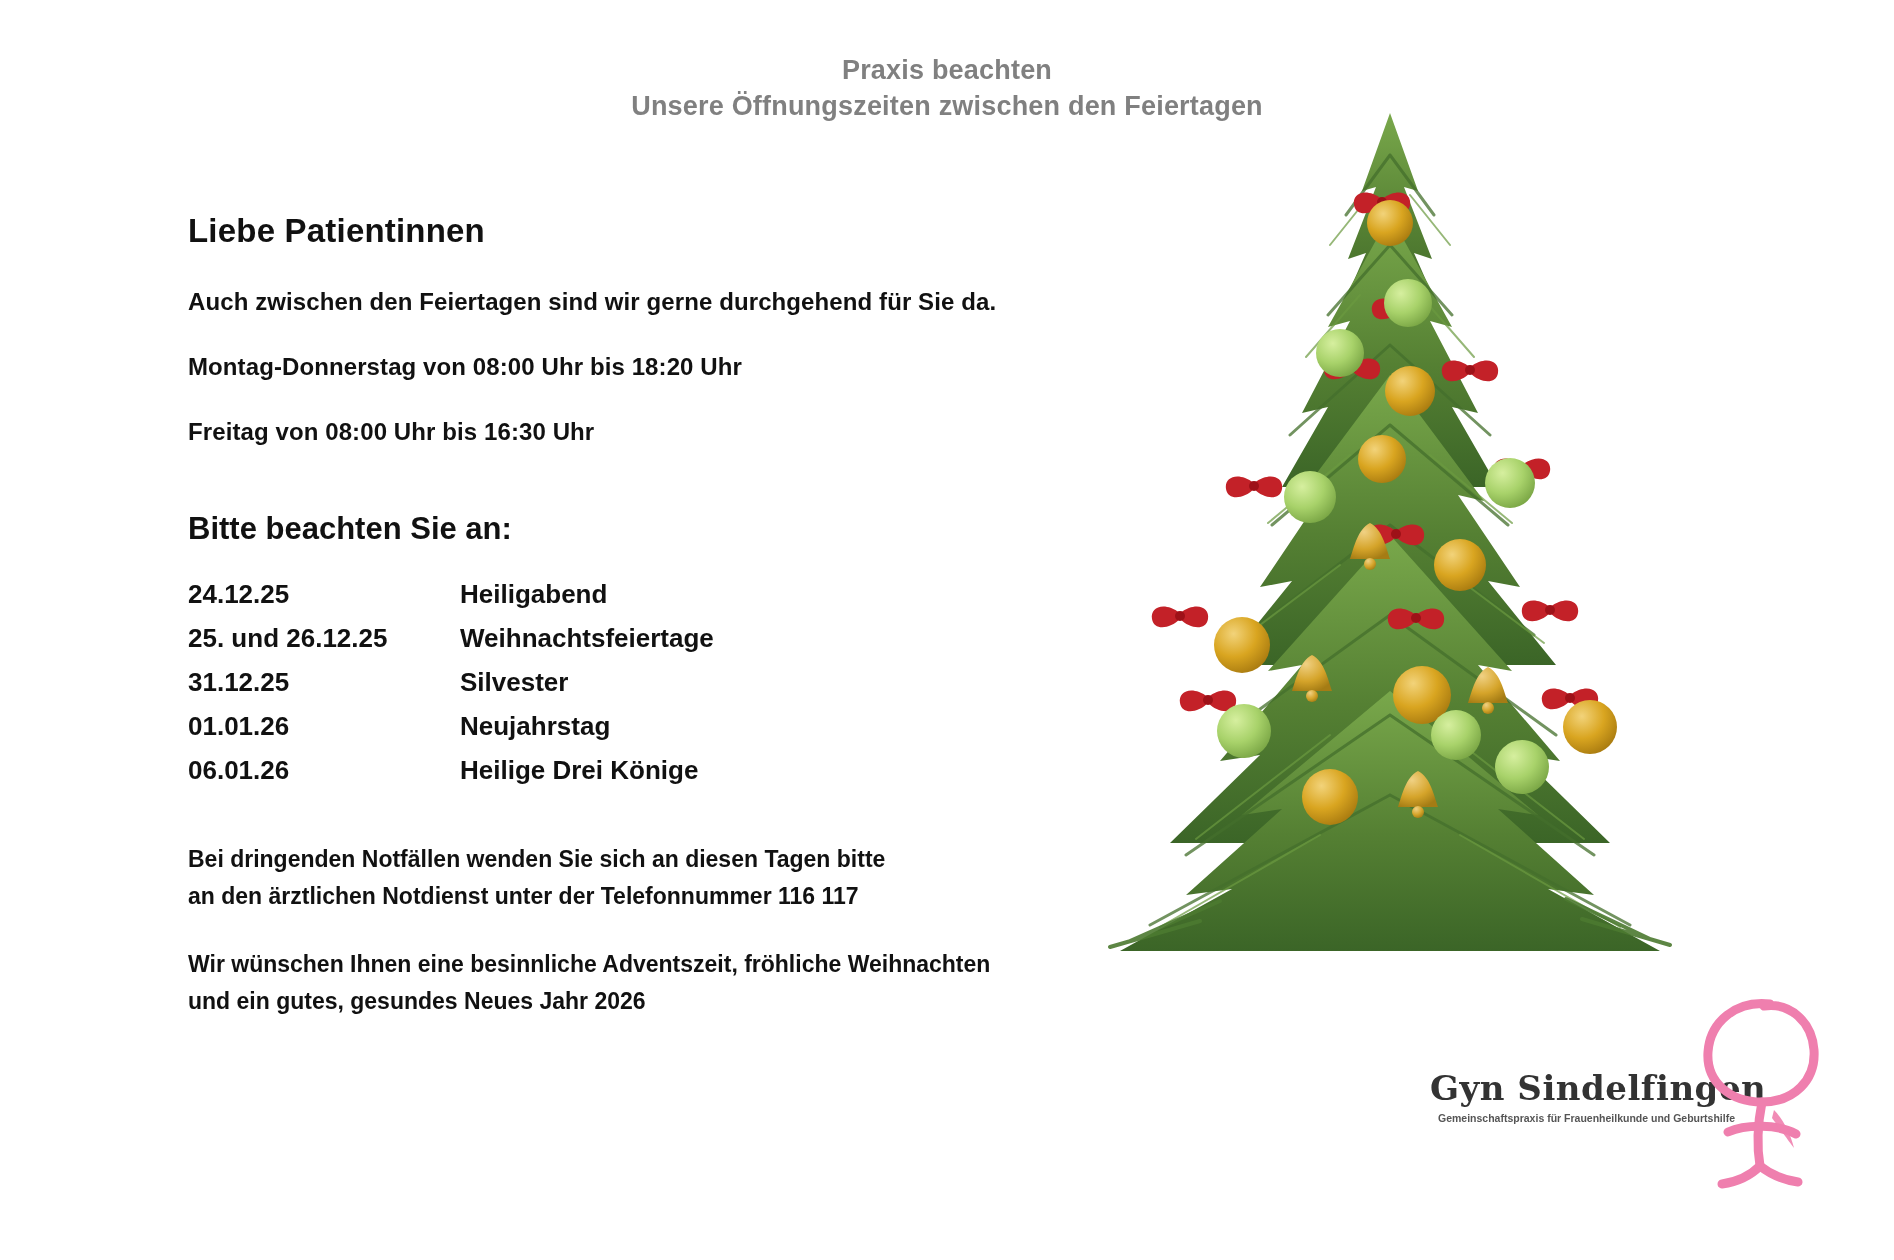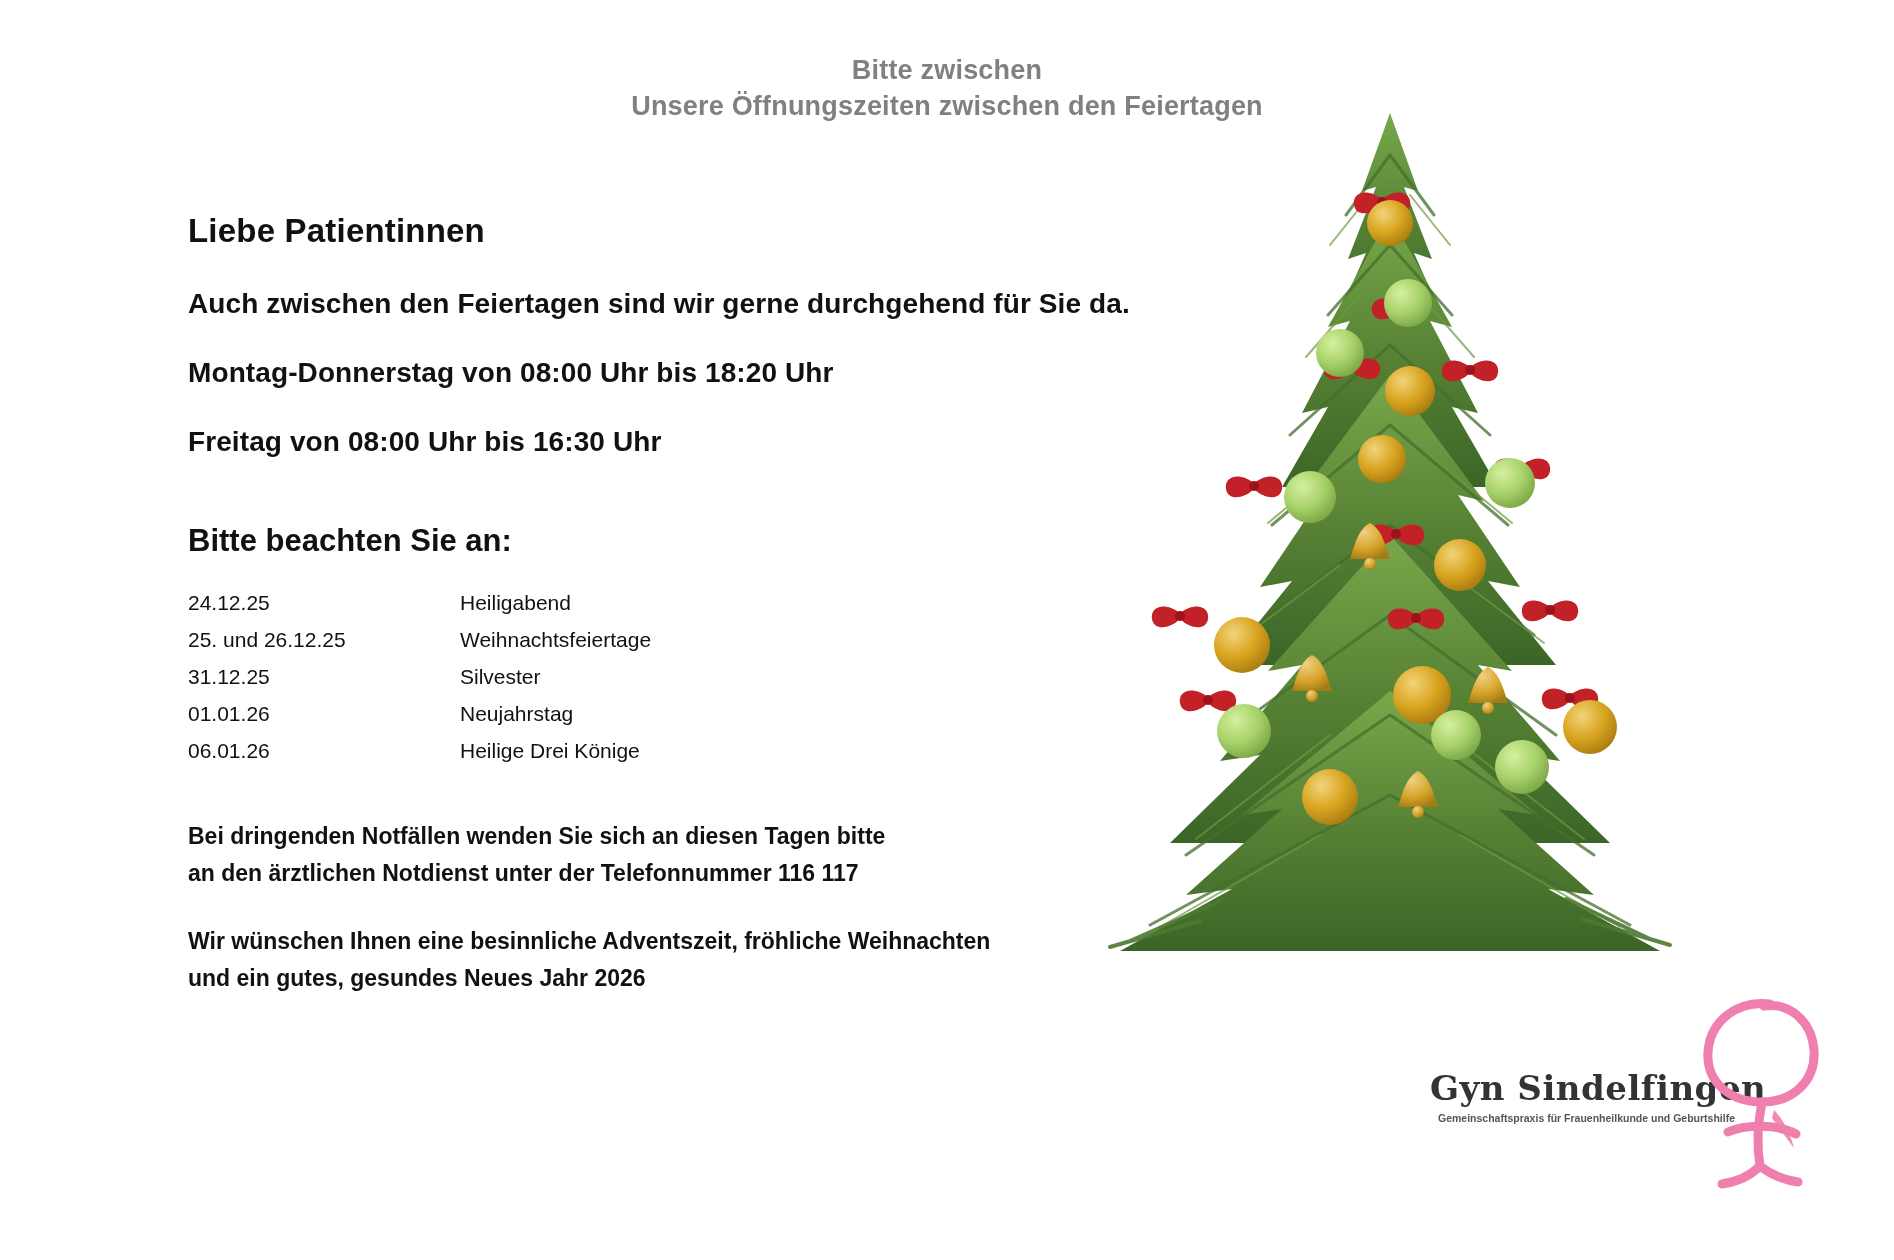--- a/index.html
+++ b/index.html
@@ -39,40 +39,40 @@
     width: 1000px;
     margin-left: 36px;
   }
   .h-greeting {
     font-size: 33px;
     font-weight: bold;
     margin: 0 0 38px 0;
     letter-spacing: .2px;
   }
   .para {
-    font-size: 28px;
+    font-size: 24px;
     font-weight: bold;
     margin: 0 0 37px 0;
     letter-spacing: .1px;
   }
   .spacer-1 { height: 28px; }
   .h-note {
     font-size: 31px;
     font-weight: bold;
     margin: 0 0 32px 0;
   }
   .h-note .colon { font-weight: bold; }
 
   .dates {
     margin: 0 0 0 0;
     border-collapse: collapse;
   }
   .dates tr td {
-    font-size: 21px;
-    font-weight: normal;
+    font-size: 26px;
+    font-weight: bold;
     padding: 0 0 13px 0;
     vertical-align: top;
     white-space: nowrap;
   }
   .dates td.date-col { width: 272px; }
   .dates td.label-col { padding-left: 0; }
 
   .h-closed {
     font-size: 31px;
     font-weight: bold;
@@ -135,21 +135,21 @@
     left: 248px;
     top: -10px;
     width: 170px;
     height: 200px;
   }
 </style>
 </head>
 <body>
 
 <div class="header">
-  <div class="line1">Bitte zwischen</div>
+  <div class="line1">Praxis beachten</div>
   <div class="line2">Unsere Öffnungszeiten zwischen den Feiertagen</div>
 </div>
 
 <div class="content">
 
   <h1 class="h-greeting">Liebe Patientinnen</h1>
 
   <p class="para">Auch zwischen den Feiertagen sind wir gerne durchgehend für Sie da.</p>
 
   <p class="para">Montag-Donnerstag von 08:00 Uhr bis 18:20 Uhr</p>

